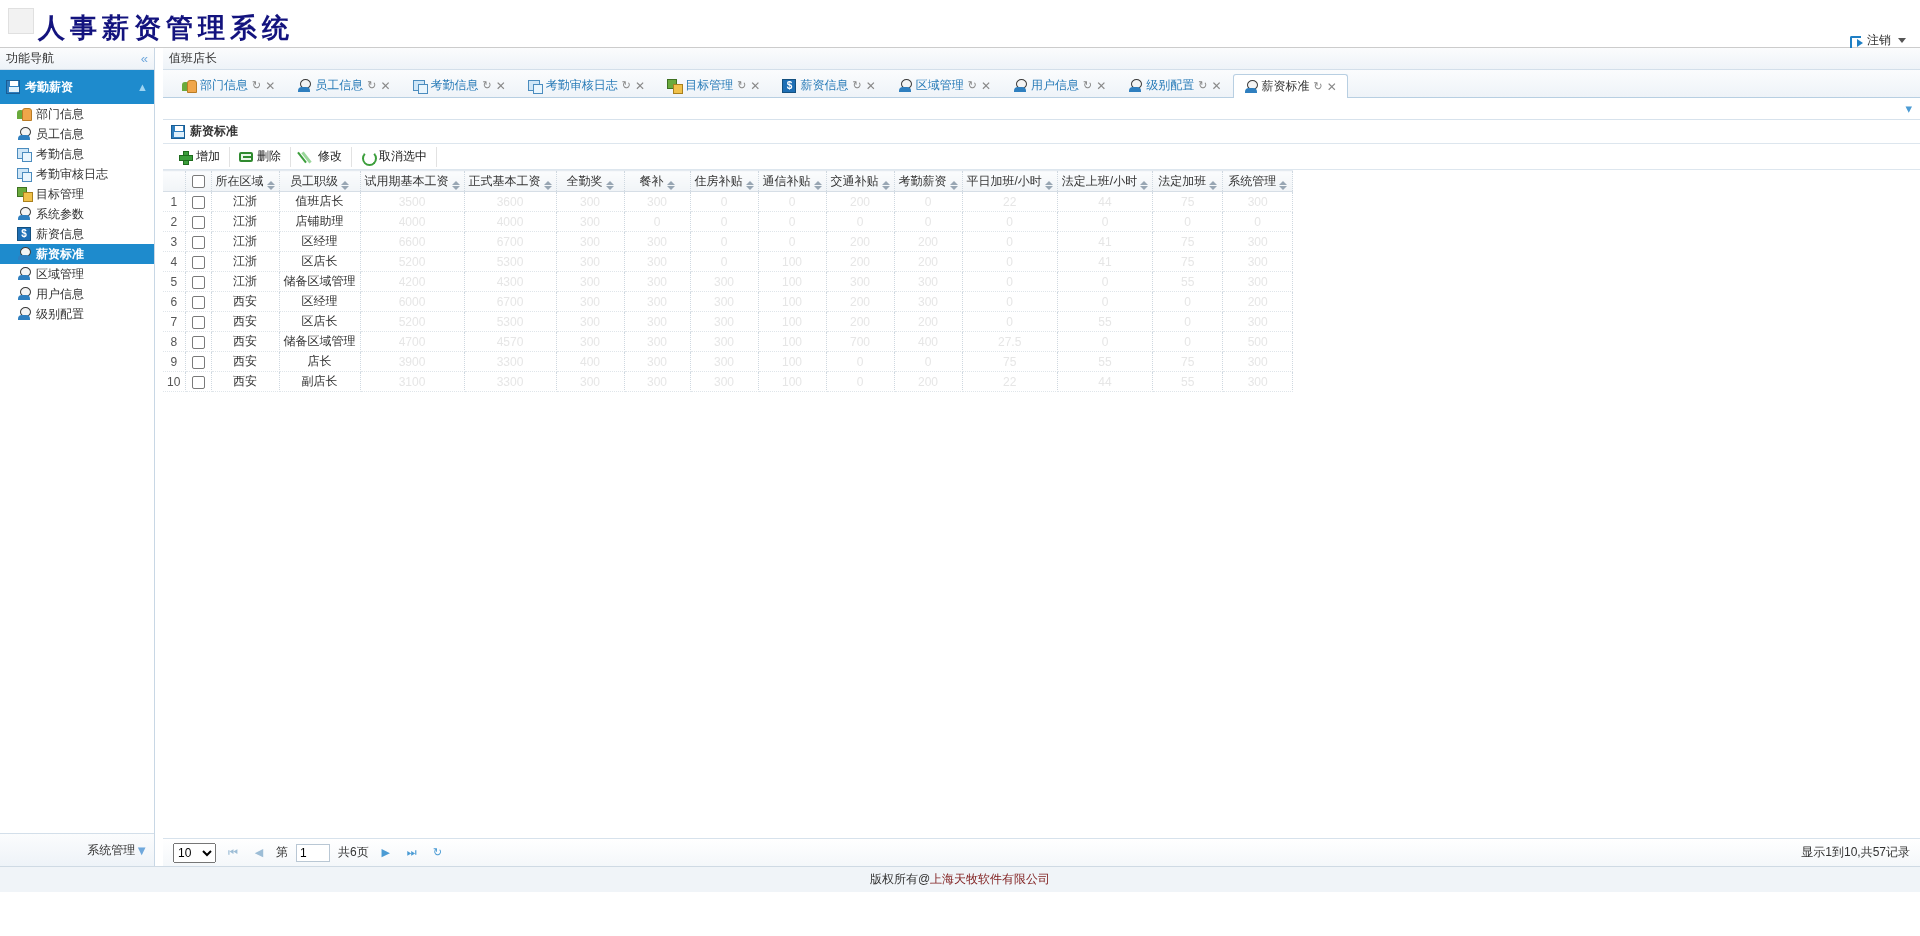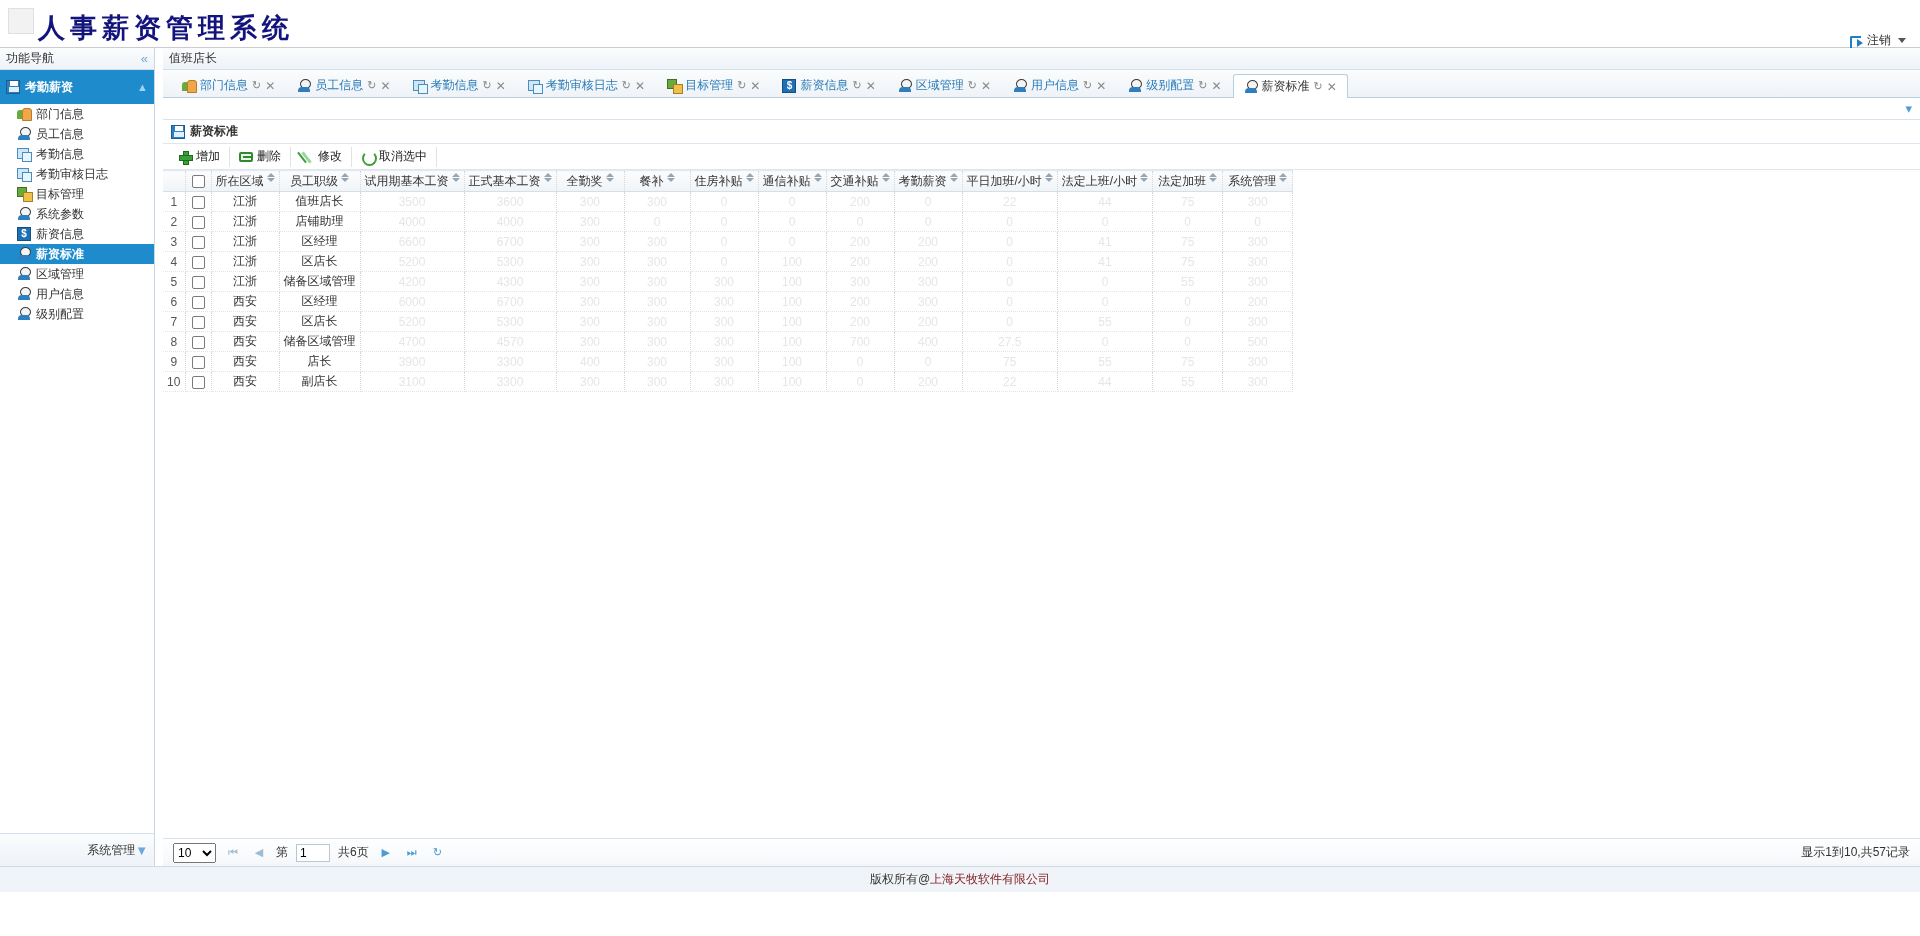--- a/index.html
+++ b/index.html
@@ -235,21 +235,21 @@
     border-right: 1px dotted #cfd8e0;
     border-bottom: 1px solid #d6dee6;
     border-top: 1px solid #e4eaf0;
     height: 21px;
     font-weight: normal;
     font-size: 12px;
     color: #333;
     padding: 0 4px;
     white-space: nowrap;
   }
-  table.grid th .hdr { display:flex; align-items:flex-start; justify-content:center; gap:3px; }
+  table.grid th .hdr { display:flex; align-items:flex-end; justify-content:center; gap:3px; }
   .sorter { display:inline-flex; flex-direction:column; gap:1px; line-height:0; }
   .sorter i { display:block; width:0;height:0; border-left:4px solid transparent; border-right:4px solid transparent; }
   .sorter i.up { border-bottom:4px solid #98a6b3; }
   .sorter i.dn { border-top:4px solid #98a6b3; }
   table.grid td {
     height: 20px;
     border-right: 1px dotted #cfd8e0;
     border-bottom: 1px dotted #dfe5ea;
     font-size: 12px;
     padding: 0 4px;

